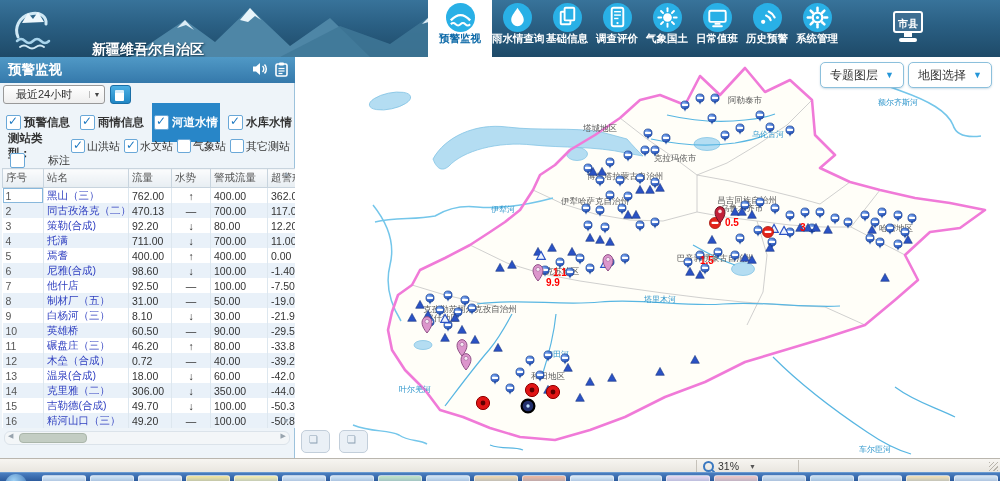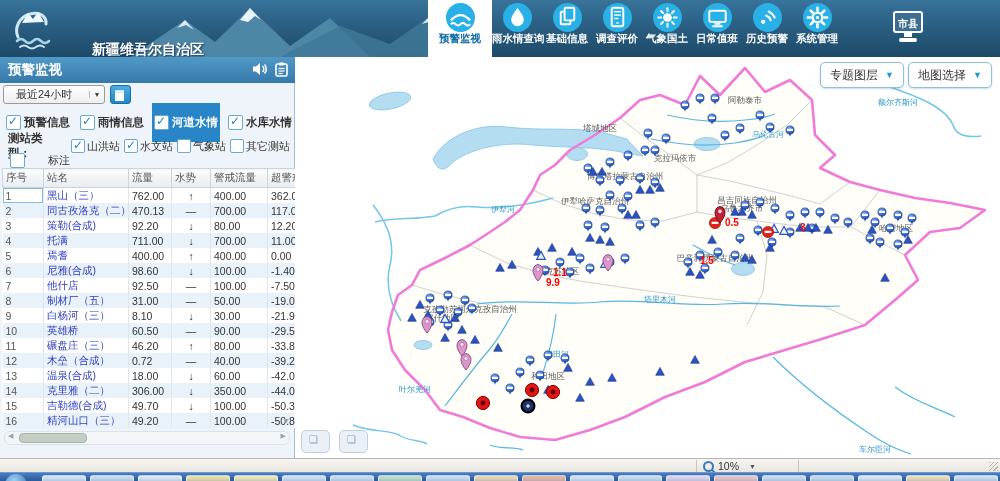--- a/index.html
+++ b/index.html
@@ -1155,21 +1155,21 @@
     <span class="bcaret">▼</span>
   </div>
   <div class="mini-btn" id="mini1"></div>
   <div class="mini-btn" id="mini2"></div>
 </div>
 
 <div id="statusbar">
   <div class="sep" style="left:696px;"></div>
   <div id="zoomctl">
     <span class="mag"></span>
-    <span id="zoomval">10%</span>
+    <span id="zoomval">31%</span>
     <span id="zoomcaret">▼</span>
   </div>
   <div class="sep" style="left:798px;"></div>
   <div id="grip"></div>
 </div>
 
 <div id="taskbar">
   <div id="orb"></div>
 <div class="task-app" style="left: 42px; background: linear-gradient(rgb(216, 233, 248), rgba(255, 255, 255, 0.3));"></div>
     <div class="task-app" style="left: 90px; background: linear-gradient(rgb(207, 227, 245), rgba(255, 255, 255, 0.3));"></div>

